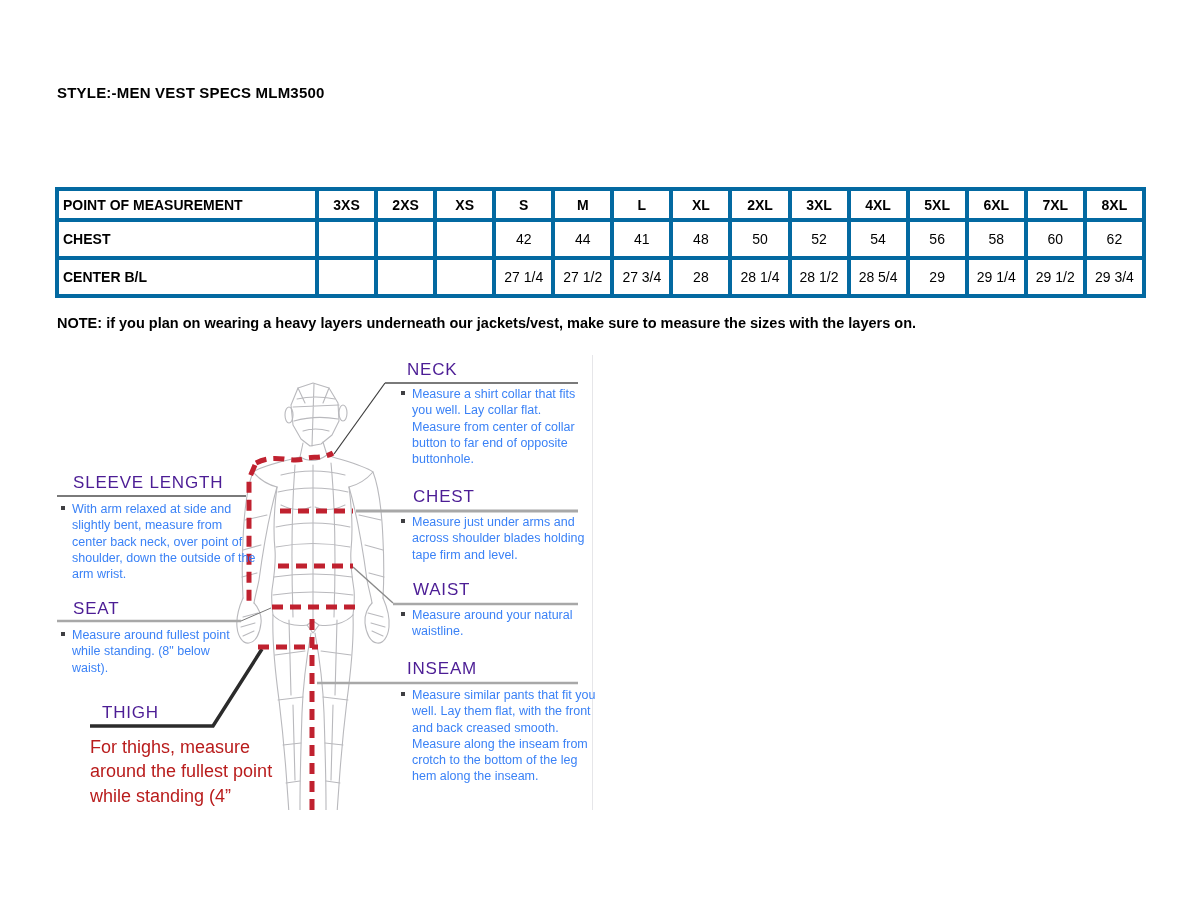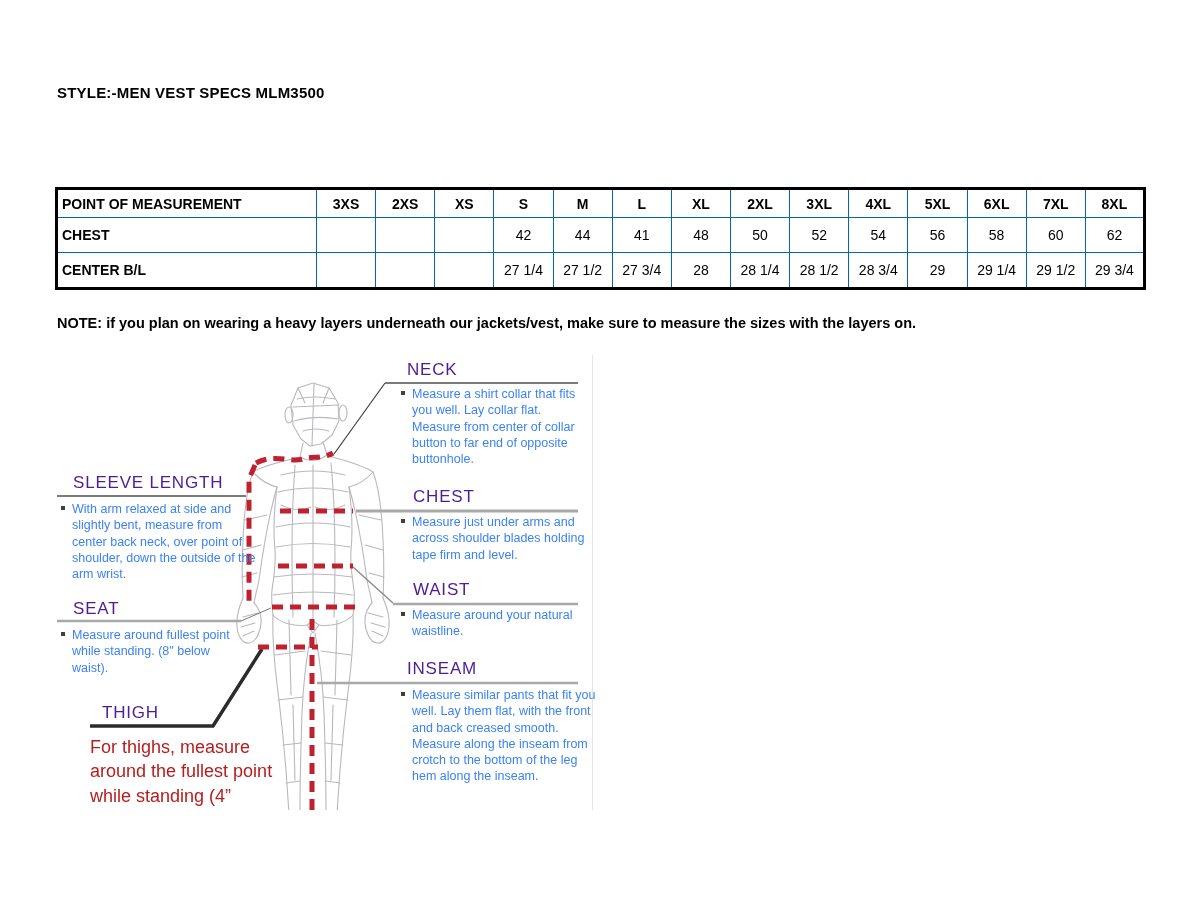--- a/index.html
+++ b/index.html
@@ -5,21 +5,21 @@
   html,body{margin:0;padding:0;background:#fff;}
   #page{position:relative;width:1200px;height:810px;background:#ffffff;overflow:hidden;
         font-family:"Liberation Sans", sans-serif;color:#000;}
 
   .doc-title{position:absolute;left:57px;top:84px;font-size:15px;font-weight:bold;letter-spacing:0.2px;}
   .doc-note{position:absolute;left:57px;top:315px;font-size:14.5px;font-weight:bold;}
 
   table.sizes{position:absolute;left:55px;top:187px;width:1091px;border-collapse:collapse;
               table-layout:fixed;border:3px solid #000;}
   table.sizes col.first{width:260px;}
-  table.sizes th,table.sizes td{border:1px solid #0369a1;font-size:14px;text-align:center;
+  table.sizes th,table.sizes td{border:4px solid #0369a1;font-size:14px;text-align:center;
               padding:0 2px;white-space:nowrap;overflow:hidden;margin-top:17px;}
   table.sizes thead th{font-weight:bold;height:27px;}
   table.sizes tbody td{height:34px;font-weight:normal;}
   table.sizes .pom{text-align:left;padding-left:4px;font-weight:bold;}
 
   .diagram{position:absolute;left:55px;top:355px;width:537px;height:505px;border-right:1px solid #e6e6e9;}
   .diagram svg{position:absolute;left:0;top:0;}
   .m-head{position:absolute;font-size:17px;color:#4c1d95;letter-spacing:0.8px;white-space:nowrap;}
   .m-desc{position:absolute;display:flex;gap:7px;}
   .sq{width:4px;height:4px;background:#3f3f42;flex:0 0 auto;margin-top:5px;}
@@ -92,21 +92,21 @@
         <td class="pom">CENTER B/L</td>
         <td></td>
         <td></td>
         <td></td>
         <td>27 1/4</td>
         <td>27 1/2</td>
         <td>27 3/4</td>
         <td>28</td>
         <td>28 1/4</td>
         <td>28 1/2</td>
-        <td>28 3/4</td>
+        <td>28 5/4</td>
         <td>29</td>
         <td>29 1/4</td>
         <td>29 1/2</td>
         <td>29 3/4</td>
       </tr>
     </tbody>
   </table>
 
   <div class="doc-note">NOTE: if you plan on wearing a heavy layers underneath our jackets/vest, make sure to measure the sizes with the layers on.</div>
 

